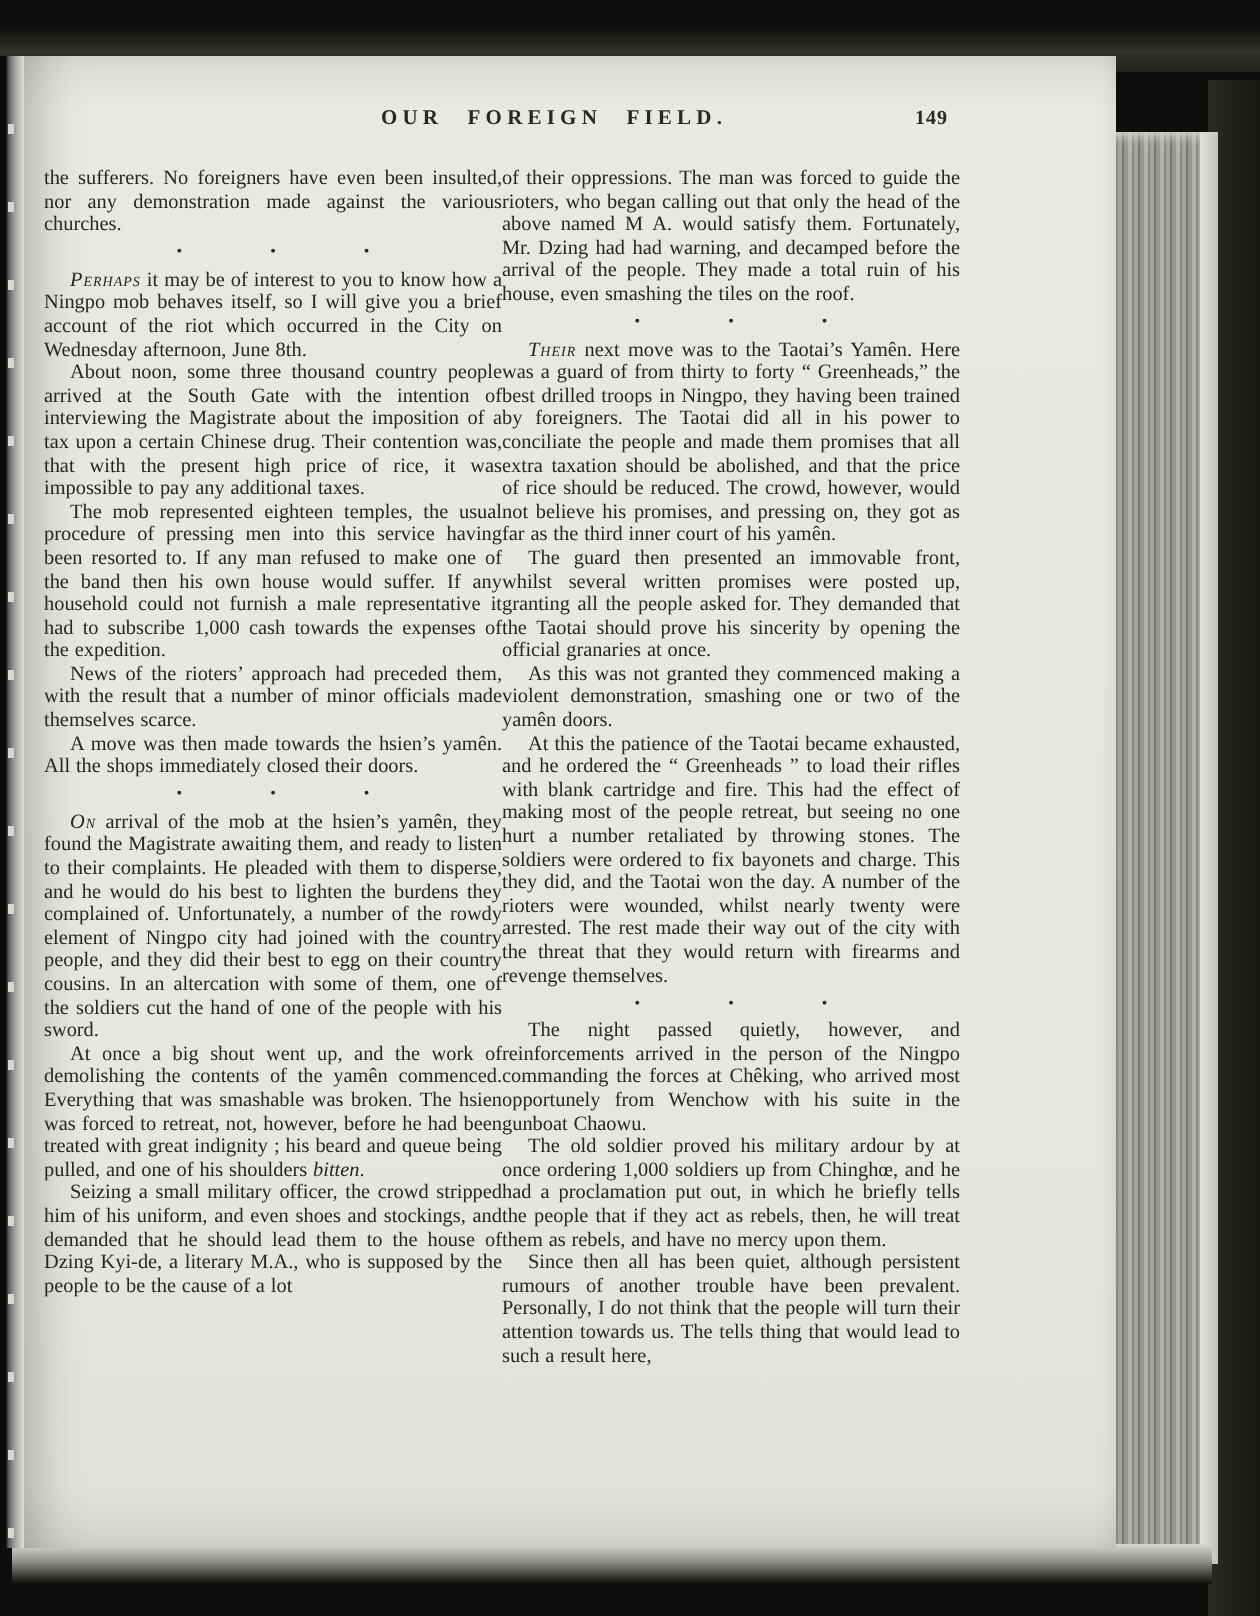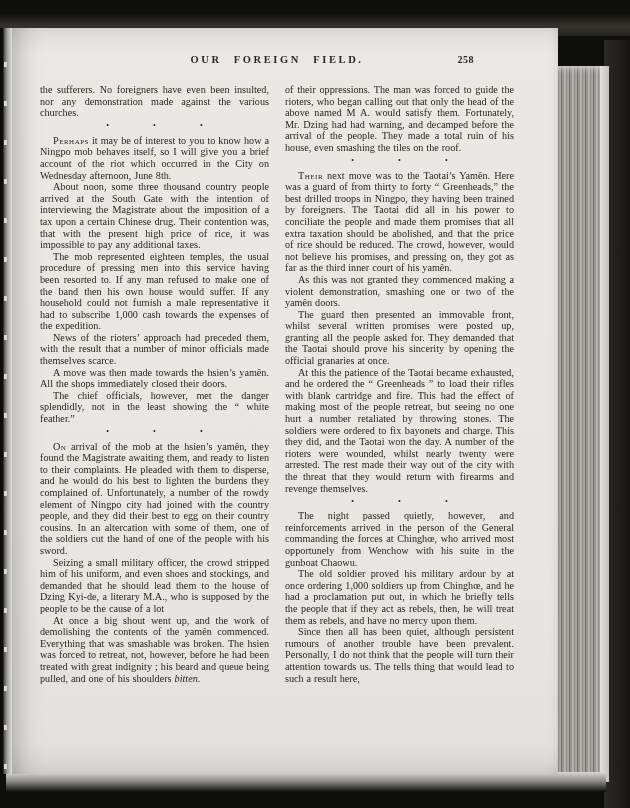--- a/index.html
+++ b/index.html
@@ -29,86 +29,85 @@
   
   .page{position:absolute;left:10px;top:28px;width:548px;height:746px;
         background:linear-gradient(180deg,#dcdbd7 0,#e9e8e4 26px,#e7e6e2 72%,#e2e1dd 96%,#d2d1cd 100%);
         box-shadow:inset 22px 0 26px -16px rgba(0,0,0,.28), inset -6px 0 10px -6px rgba(0,0,0,.12);
         color:#26241f;}
   .page-header{position:relative;margin:26px 0 0 30px;width:474px;height:14px;font-family:Liberation Serif, serif;}
   .running-title{text-align:center;font-size:10.5px;font-weight:700;letter-spacing:2.6px;
                  word-spacing:7px;color:#2a2823;}
   .page-number{position:absolute;right:40px;top:0;font-size:10px;font-weight:700;
                letter-spacing:.5px;color:#2a2823;}
-  .text-block{display:flex;gap:16px;margin:16px 0 0 30px;width:474px;}
+  .text-block{display:flex;gap:0;margin:16px 0 0 12px;width:474px;}
   .column{flex:0 0 229px;width:229px;}
   .para{margin:0;font-size:10.2px;line-height:11.6px;text-align:justify;
         color:#28261f;word-spacing:.4px;}
   .para.indent{text-indent:13px;}
-  .lead{font-variant:small-caps;letter-spacing:.5px;}
+  .lead{font-variant:small-caps;letter-spacing:.5px;font-style:italic;}
   .sep{display:flex;justify-content:center;gap:44px;align-items:center;
        height:13px;margin:1px 0 2px;}
   .sep span{font-size:8px;line-height:8px;color:#2a2823;}
   em{font-style:italic;}
 </style>
 </head>
 <body>
 
 <div class="scene">
   <div class="cover-top"></div>
   <div class="cover-right"></div>
   <div class="fore-edge"></div>
   <div class="fore-edge-light"></div>
   <div class="bottom-edge"></div>
 
   <div class="page">
     <div class="page-header">
       <div class="running-title">OUR  FOREIGN  FIELD.</div>
-      <div class="page-number">258</div>
+      <div class="page-number">149</div>
     </div>
     <div class="text-block">
       <div class="column">
           <p class="para">the sufferers.  No foreigners have even been insulted, nor any demonstration made against the various churches.</p>
           <div class="sep">
             <span>•</span>
             <span>•</span>
             <span>•</span>
           </div>
           <p class="para indent"><span class="lead">Perhaps</span> it may be of interest to you to know how a Ningpo mob behaves itself, so I will give you a brief account of the riot which occurred in the City on Wednesday afternoon, June 8th.</p>
           <p class="para indent">About noon, some three thousand country people arrived at the South Gate with the intention of interviewing the Magistrate about the imposition of a tax upon a certain Chinese drug. Their contention was, that with the present high price of rice, it was impossible to pay any additional taxes.</p>
           <p class="para indent">The mob represented eighteen temples, the usual procedure of pressing men into this service having been resorted to.  If any man refused to make one of the band then his own house would suffer.  If any household could not furnish a male representative it had to subscribe 1,000 cash towards the expenses of the expedition.</p>
           <p class="para indent">News of the rioters’ approach had preceded them, with the result that a number of minor officials made themselves scarce.</p>
           <p class="para indent">A move was then made towards the hsien’s yamên.  All the shops immediately closed their doors.</p>
-          <p class="para indent">The chief officials, however, met the danger splendidly, not in the least showing the “ white feather.”</p>
           <div class="sep">
             <span>•</span>
             <span>•</span>
             <span>•</span>
           </div>
           <p class="para indent"><span class="lead">On</span> arrival of the mob at the hsien’s yamên, they found the Magistrate awaiting them, and ready to listen to their complaints.  He pleaded with them to disperse, and he would do his best to lighten the burdens they complained of. Unfortunately, a number of the rowdy element of Ningpo city had joined with the country people, and they did their best to egg on their country cousins.  In an altercation with some of them, one of the soldiers cut the hand of one of the people with his sword.</p>
+          <p class="para indent">At once a big shout went up, and the work of demolishing the contents of the yamên commenced.  Everything that was smashable was broken.  The hsien was forced to retreat, not, however, before he had been treated with great indignity ; his beard and queue being pulled, and one of his shoulders <em>bitten</em>.</p>
           <p class="para indent">Seizing a small military officer, the crowd stripped him of his uniform, and even shoes and stockings, and demanded that he should lead them to the house of Dzing Kyi-de, a literary M.A., who is supposed by the people to be the cause of a lot</p>
-          <p class="para indent">At once a big shout went up, and the work of demolishing the contents of the yamên commenced.  Everything that was smashable was broken.  The hsien was forced to retreat, not, however, before he had been treated with great indignity ; his beard and queue being pulled, and one of his shoulders <em>bitten</em>.</p>
         </div>
       <div class="column">
           <p class="para">of their oppressions.  The man was forced to guide the rioters, who began calling out that only the head of the above named M A. would satisfy them.  Fortunately, Mr. Dzing had had warning, and decamped before the arrival of the people. They made a total ruin of his house, even smashing the tiles on the roof.</p>
           <div class="sep">
             <span>•</span>
             <span>•</span>
             <span>•</span>
           </div>
           <p class="para indent"><span class="lead">Their</span> next move was to the Taotai’s Yamên. Here was a guard of from thirty to forty “ Greenheads,” the best drilled troops in Ningpo, they having been trained by foreigners.  The Taotai did all in his power to conciliate the people and made them promises that all extra taxation should be abolished, and that the price of rice should be reduced.  The crowd, however, would not believe his promises, and pressing on, they got as far as the third inner court of his yamên.</p>
+          <p class="para indent">The guard then presented an immovable front, whilst several written promises were posted up, granting all the people asked for.  They demanded that the Taotai should prove his sincerity by opening the official granaries at once.</p>
           <p class="para indent">As this was not granted they commenced making a violent demonstration, smashing one or two of the yamên doors.</p>
-          <p class="para indent">The guard then presented an immovable front, whilst several written promises were posted up, granting all the people asked for.  They demanded that the Taotai should prove his sincerity by opening the official granaries at once.</p>
           <p class="para indent">At this the patience of the Taotai became exhausted, and he ordered the “ Greenheads ” to load their rifles with blank cartridge and fire. This had the effect of making most of the people retreat, but seeing no one hurt a number retaliated by throwing stones.  The soldiers were ordered to fix bayonets and charge.  This they did, and the Taotai won the day.  A number of the rioters were wounded, whilst nearly twenty were arrested. The rest made their way out of the city with the threat that they would return with firearms and revenge themselves.</p>
           <div class="sep">
             <span>•</span>
             <span>•</span>
             <span>•</span>
           </div>
-          <p class="para indent">The night passed quietly, however, and reinforcements arrived in the person of the General commanding the forces at Chinghœ, who arrived most opportunely from Wenchow with his suite in the gunboat Chaowu.</p>
+          <p class="para indent">The night passed quietly, however, and reinforcements arrived in the person of the Ningpo commanding the forces at Chêking, who arrived most opportunely from Wenchow with his suite in the gunboat Chaowu.</p>
           <p class="para indent">The old soldier proved his military ardour by at once ordering 1,000 soldiers up from Chinghœ, and he had a proclamation put out, in which he briefly tells the people that if they act as rebels, then, he will treat them as rebels, and have no mercy upon them.</p>
           <p class="para indent">Since then all has been quiet, although persistent rumours of another trouble have been prevalent.  Personally, I do not think that the people will turn their attention towards us.  The tells thing that would lead to such a result here,</p>
         </div>
     </div>
   </div>
 
   <div class="spine"></div>
   <div class="stitches"></div>
 </div>
 

